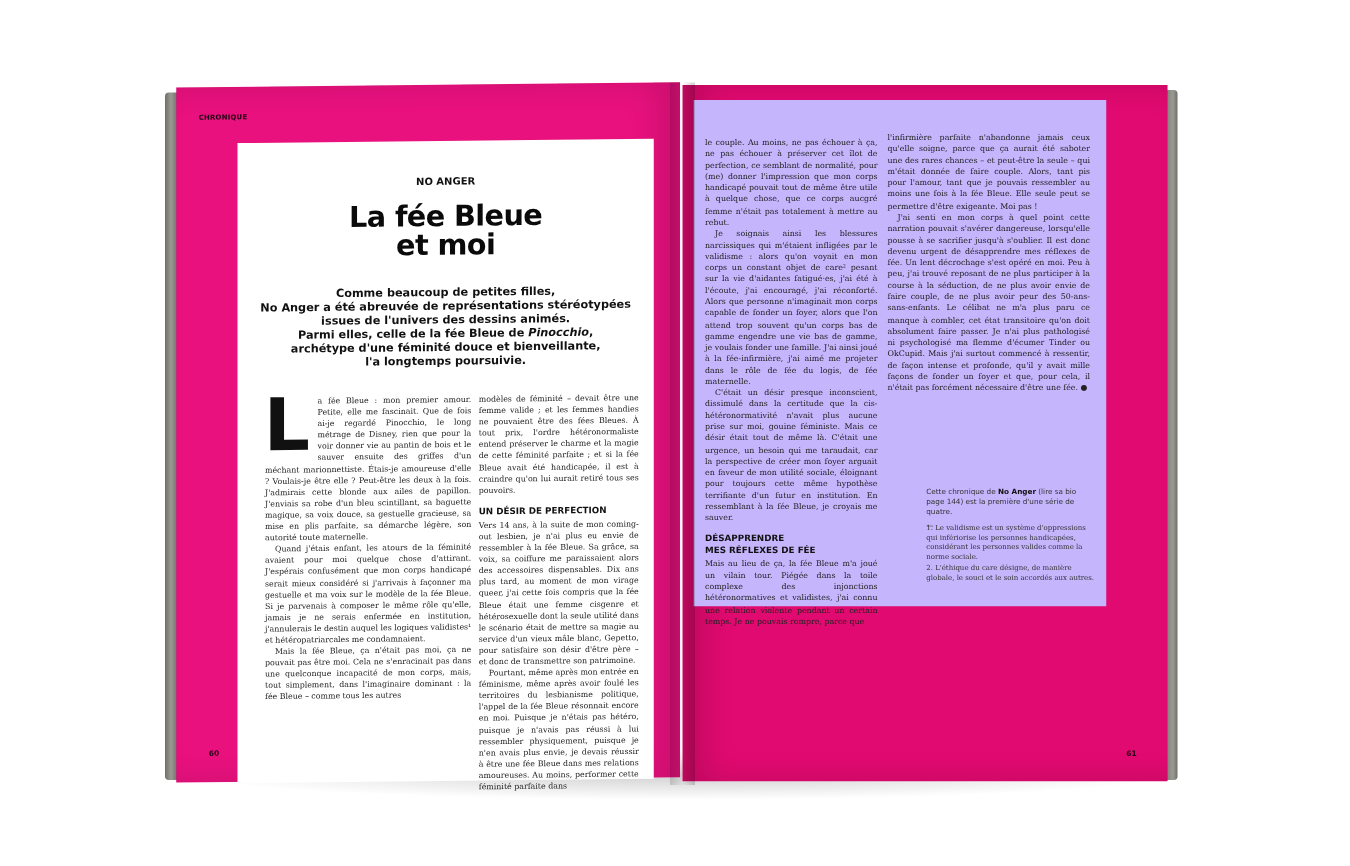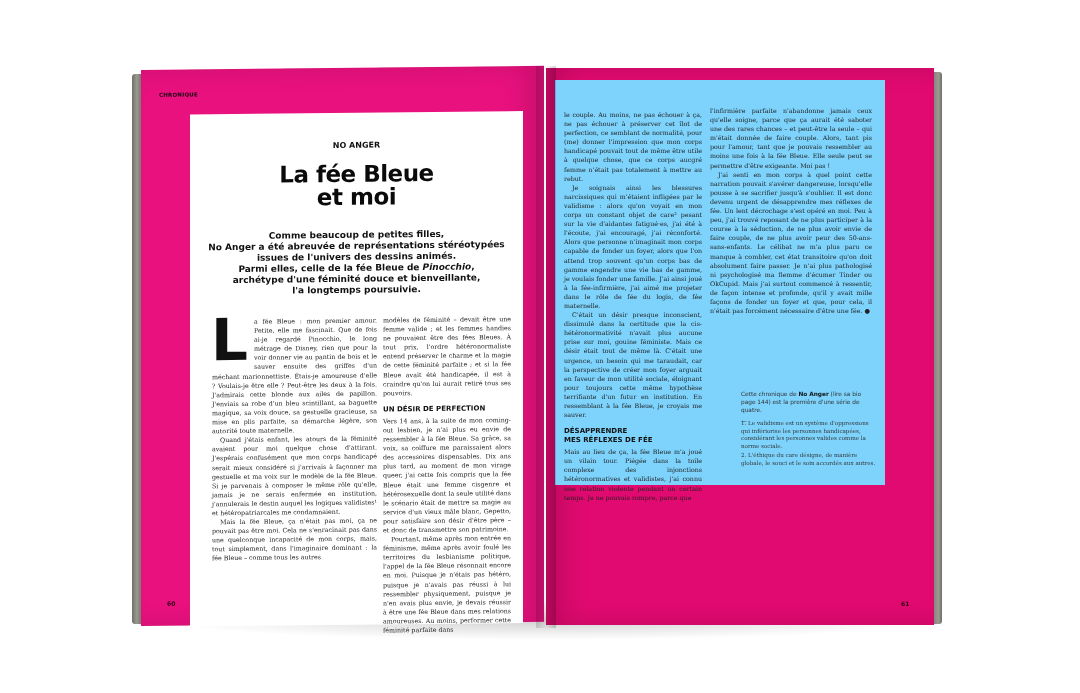--- a/index.html
+++ b/index.html
@@ -6,21 +6,21 @@
   body { width:1080px; height:693px; background:#ffffff; position:relative; overflow:hidden; font-family:"DejaVu Serif", serif; }
   .shadow { position:absolute; left:150px; top:600px; width:790px; height:40px; background:radial-gradient(ellipse at center, rgba(0,0,0,0.18) 0%, rgba(0,0,0,0) 70%); }
   .edge-left { position:absolute; left:132px; top:74px; width:12px; height:550px; background:linear-gradient(90deg,#6f6f6a,#9a9a92 40%,#7d7d75 70%,#5e5e58); border-radius:3px 0 0 3px; }
   .edge-right { position:absolute; left:930px; top:72px; width:12px; height:552px; background:linear-gradient(90deg,#5e5e58,#8a8a82 40%,#9a9a92 70%,#6f6f6a); border-radius:0 3px 3px 0; }
   .page-left { position:absolute; left:141px; top:70px; width:403px; height:556px; background:#e8117e; transform:skewY(-0.6deg); transform-origin:left top; box-shadow:inset -18px 0 24px rgba(0,0,0,0.12); }
   .page-right { position:absolute; left:546px; top:68px; width:388px; height:557px; background:#e10a70; box-shadow:inset 18px 0 24px rgba(0,0,0,0.15); }
   .gutter { position:absolute; left:536px; top:66px; width:20px; height:562px; background:linear-gradient(90deg,rgba(0,0,0,0.15),rgba(0,0,0,0.02) 50%,rgba(0,0,0,0.18)); }
   .section-label { position:absolute; left:18px; top:22px; font-family:"DejaVu Sans", sans-serif; font-weight:bold; font-size:5.5px; letter-spacing:0.2px; color:#1a0010; }
   .folio { position:absolute; font-family:"DejaVu Sans", sans-serif; font-weight:bold; font-size:6px; color:#2a0016; }
   .panel-left { position:absolute; left:49px; top:45px; width:333px; height:512px; background:#ffffff; }
-  .panel-right { position:absolute; left:9px; top:12px; width:330px; height:405px; background:#7dd3fc; }
+  .panel-right { position:absolute; left:9px; top:12px; width:330px; height:405px; background:#c4b5fd; }
   .kicker { position:absolute; left:0; width:100%; top:28px; text-align:center; font-family:"DejaVu Sans", sans-serif; font-weight:bold; font-size:8px; color:#111; }
   .title { position:absolute; left:0; width:100%; top:50px; text-align:center; font-family:"DejaVu Sans", sans-serif; font-weight:bold; font-size:23px; line-height:23px; color:#0a0a0a; letter-spacing:-0.5px; }
   .chapo { position:absolute; left:14px; width:305px; top:117px; text-align:center; font-family:"DejaVu Sans", sans-serif; font-weight:bold; font-size:9px; line-height:11px; color:#111; }
   .chapo i { font-style:italic; }
   .col { position:absolute; font-family:"DejaVu Serif", serif; font-size:6.3px; line-height:9.1px; color:#222; text-align:justify; }
   .col p { margin:0; text-indent:8px; }
   .col p.first { text-indent:0; }
   .dropcap { float:left; font-family:"DejaVu Sans", sans-serif; font-weight:bold; font-size:58px; line-height:46px; height:48px; margin:0 6px 0 -1px; color:#111; }
   .subhead { font-family:"DejaVu Sans", sans-serif; font-weight:bold; font-size:7px; line-height:9px; color:#111; margin:8px 0 2px 0; }
   .footer-note { position:absolute; font-family:"DejaVu Sans", sans-serif; font-size:5.8px; line-height:8px; color:#333; }

